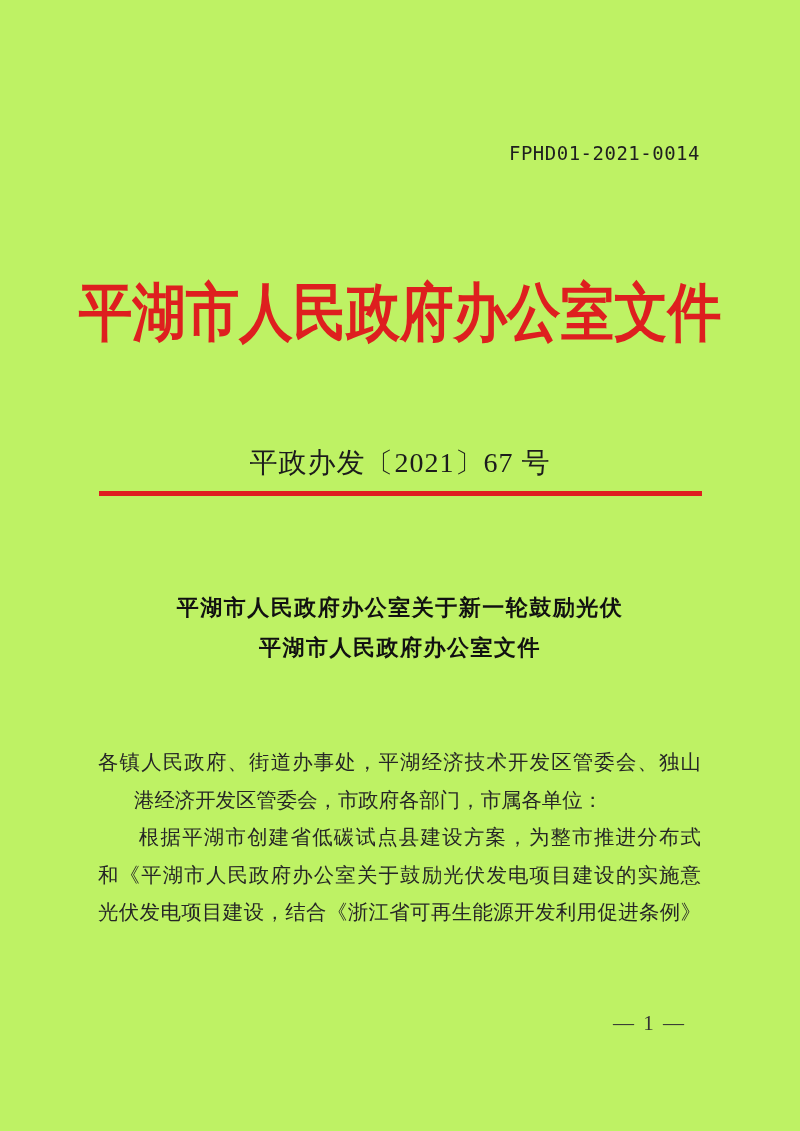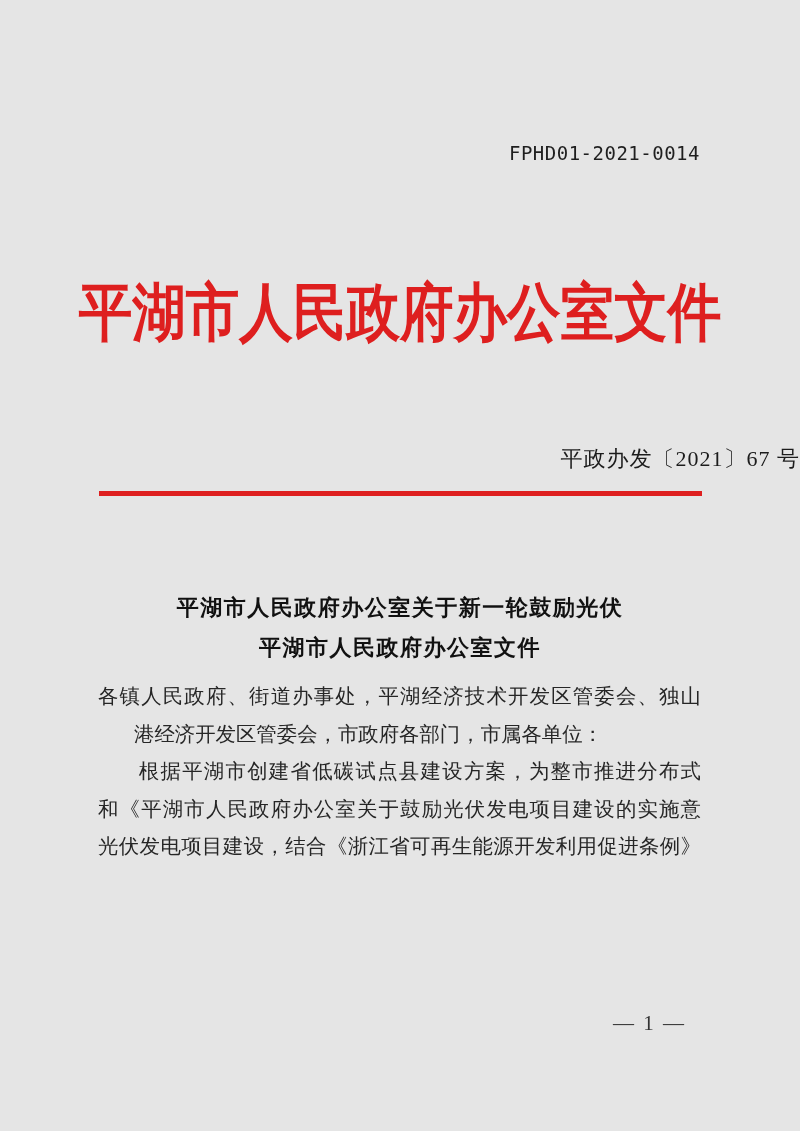--- a/index.html
+++ b/index.html
@@ -2,21 +2,21 @@
 <html style="--accent: #de1f1f; --ink: #262626;"><head>
 <meta charset="utf-8">
 <style>
   :root { --accent: #de1f1f; --ink: #262626; }
   html, body { margin: 0; padding: 0; background: #ffffff; }
 
   .page {
     position: relative;
     width: 800px;
     height: 1131px;
-    background: #e5e5e5;
+    background: #bef264;
     overflow: hidden;
     font-family: "Liberation Serif", "DejaVu Serif", serif;
   }
 
   .ref-code {
     position: absolute;
     top: 142px;
     right: 100px;
     font-family: "DejaVu Sans Mono", "Liberation Mono", monospace;
     font-size: 19px;
@@ -38,22 +38,22 @@
     white-space: nowrap;
     transform: scaleX(0.85);
     transform-origin: center;
   }
 
   .doc-number {
     position: absolute;
     top: 444px;
     left: 0;
     width: 800px;
-    text-align: right;
-    font-size: 22px;
+    text-align: center;
+    font-size: 28px;
     letter-spacing: 1px;
     color: #1c1c1c;
   }
 
   .red-rule {
     position: absolute;
     top: 491px;
     left: 99px;
     width: 603px;
     height: 5px;
@@ -70,21 +70,21 @@
     font-size: 22px;
     line-height: 40px;
     font-weight: bold;
     letter-spacing: 1.5px;
     color: #111111;
   }
   .doc-title .title-line { display: block; }
 
   .body-block {
     position: absolute;
-    top: 678px;
+    top: 744px;
     left: 98px;
     width: 603px;
     font-size: 20.4px;
     line-height: 37.5px;
     color: var(--ink);
   }
   .para { margin: 0; }
   .line {
     height: 37.5px;
     text-align: justify;

